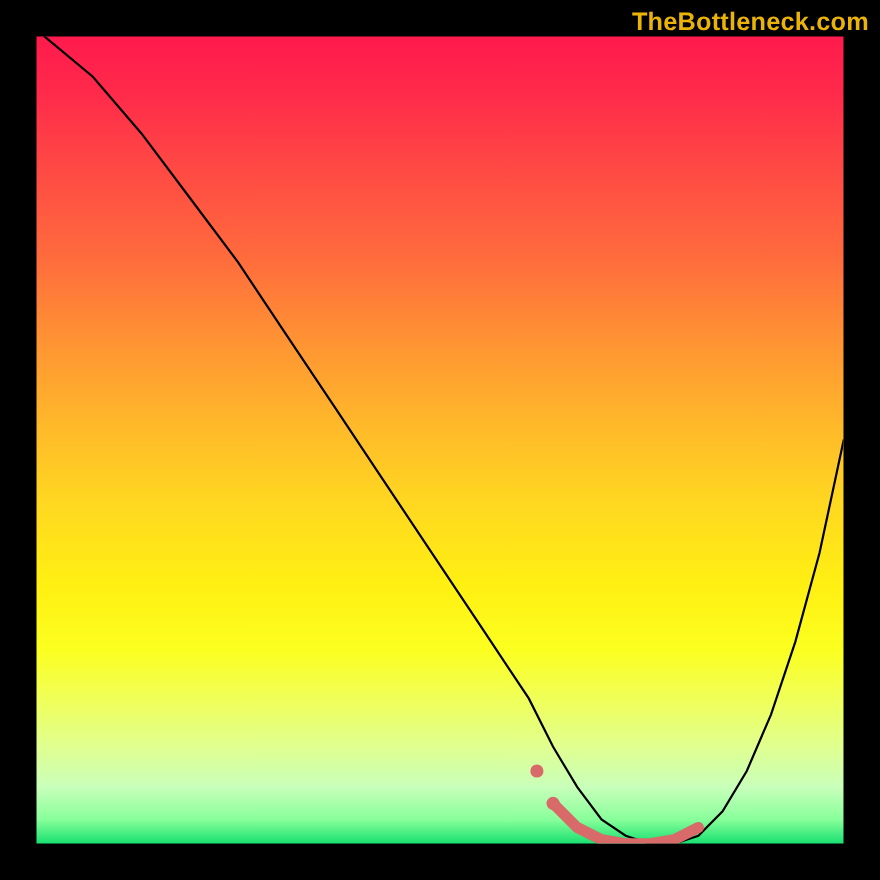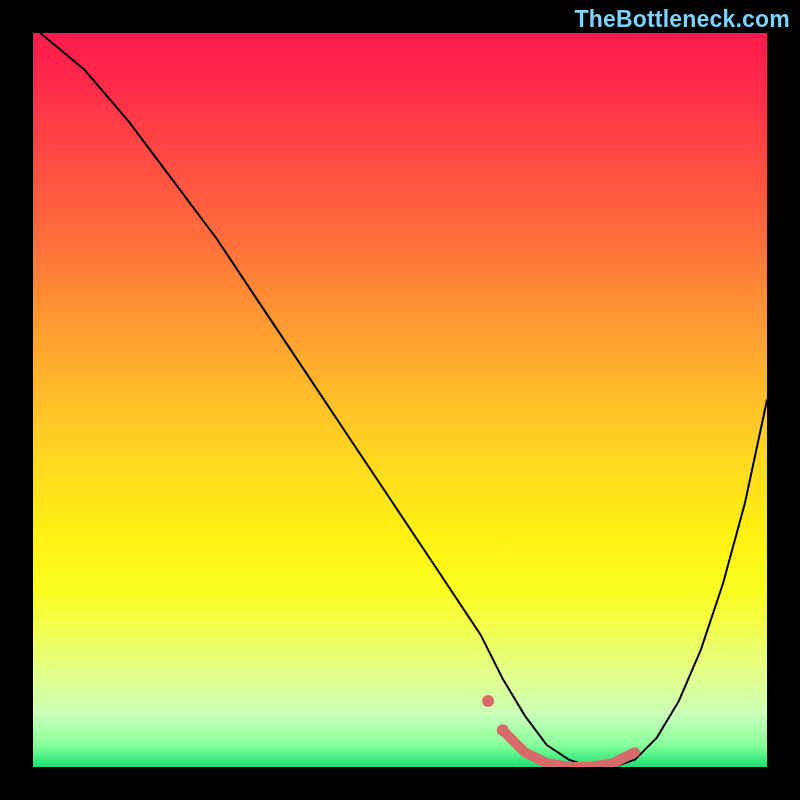--- a/index.html
+++ b/index.html
@@ -47,21 +47,21 @@
       #e0ff90 88%,
       #c8ffba 93%,
       #88ff9a 97%,
       #18e070 100%
     );
   }
   .watermark {
     position: absolute;
     top: 6px;
     right: 10px;
-    color: #7dd3fc;
+    color: #eab308;
     font-size: 23px;
     font-weight: 600;
     letter-spacing: 0.2px;
     user-select: none;
   }
   svg.curve {
     position: absolute;
     left: 0;
     top: 0;
     width: 734px;

